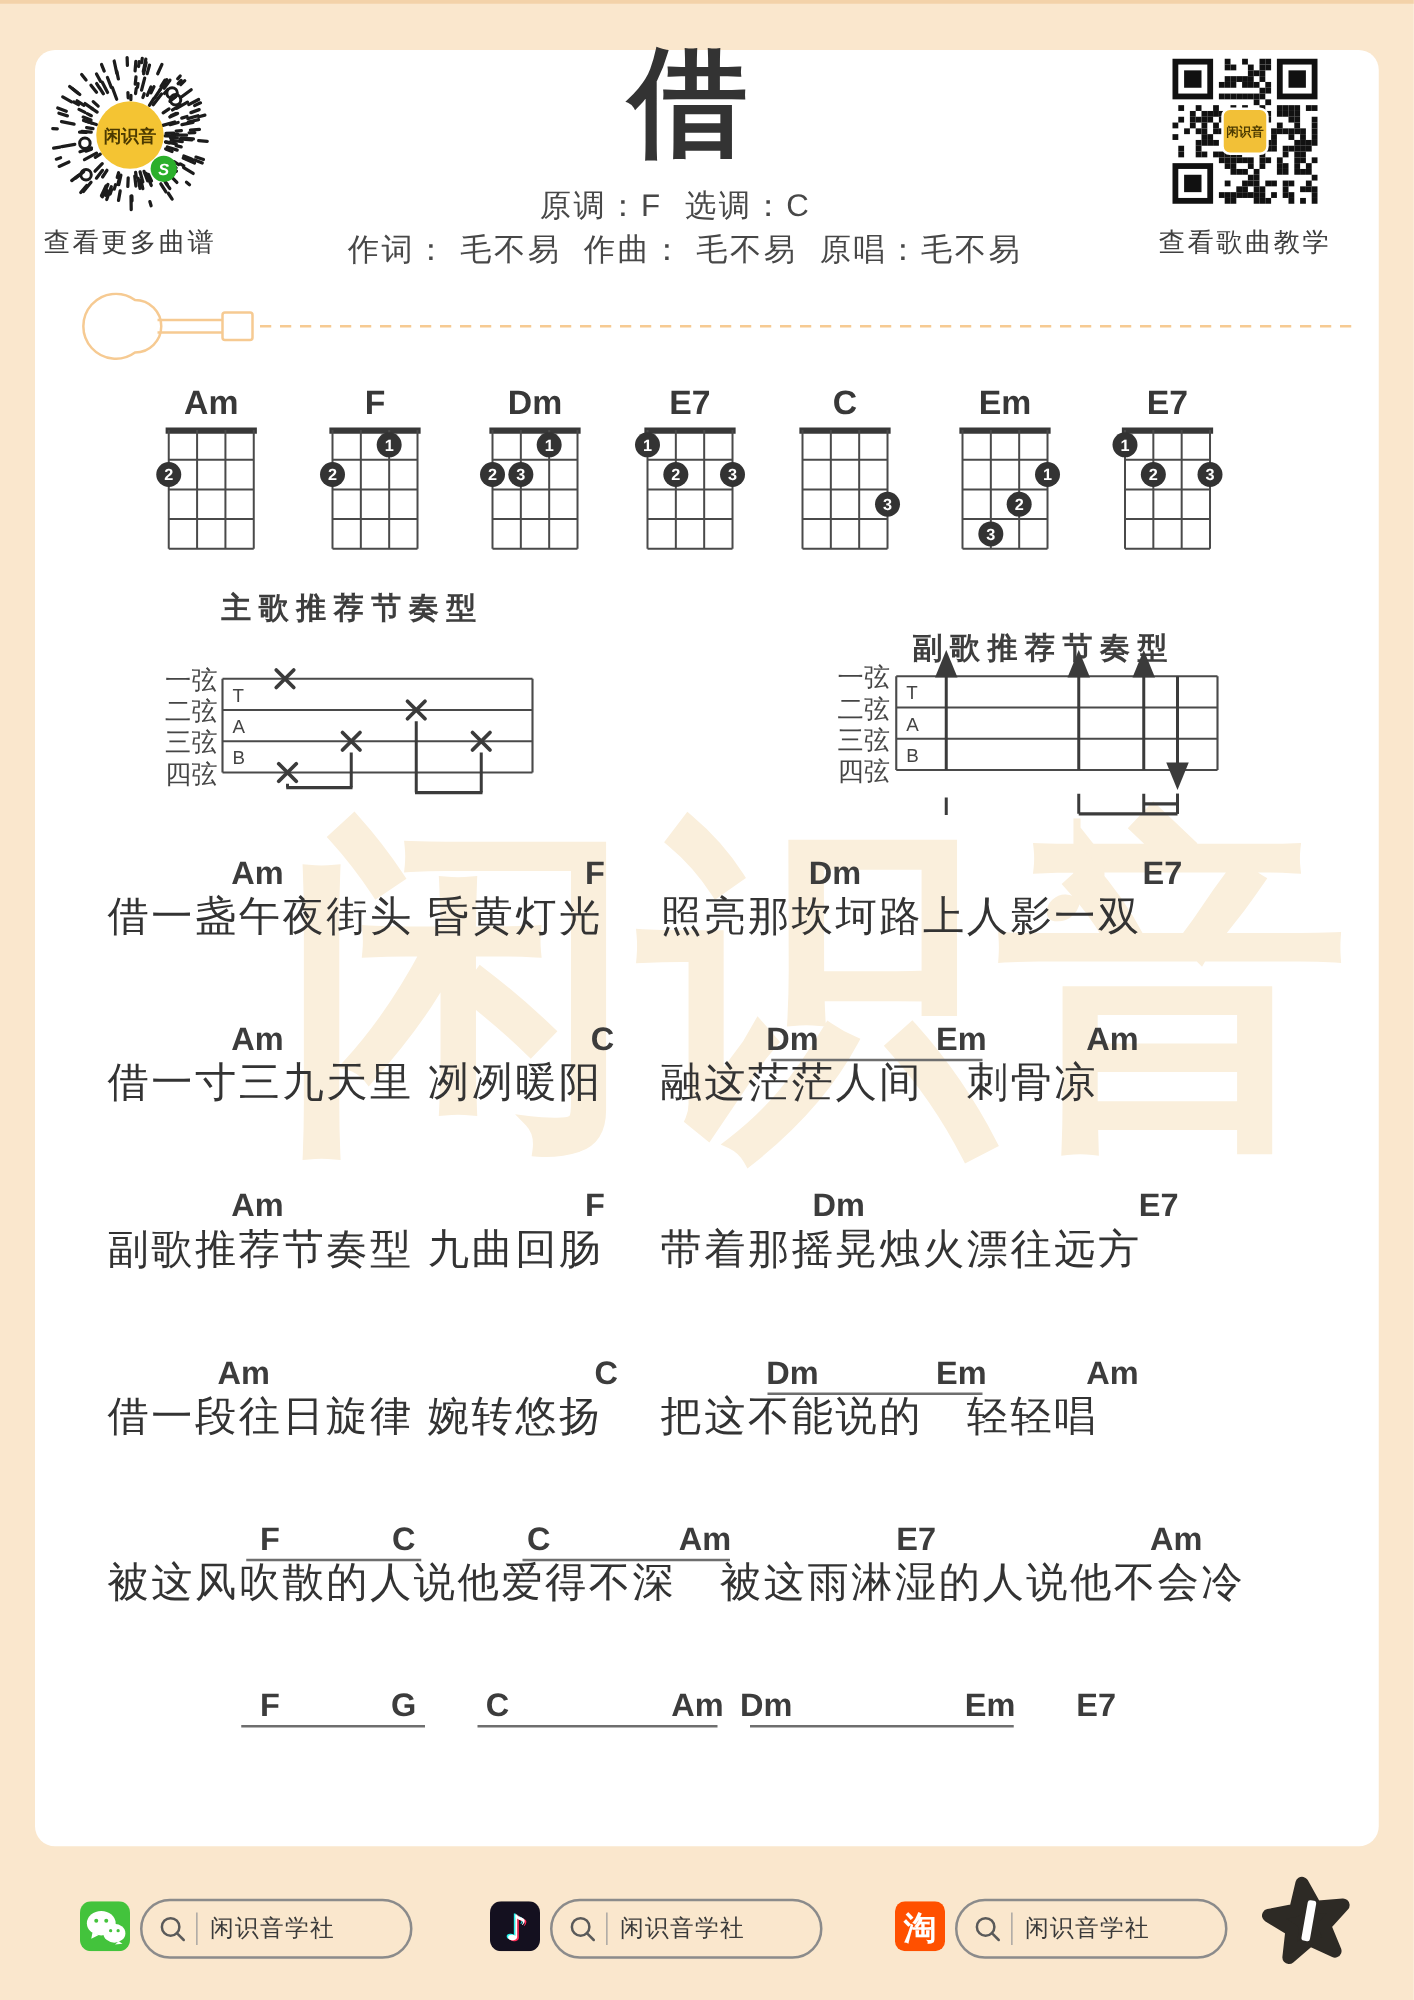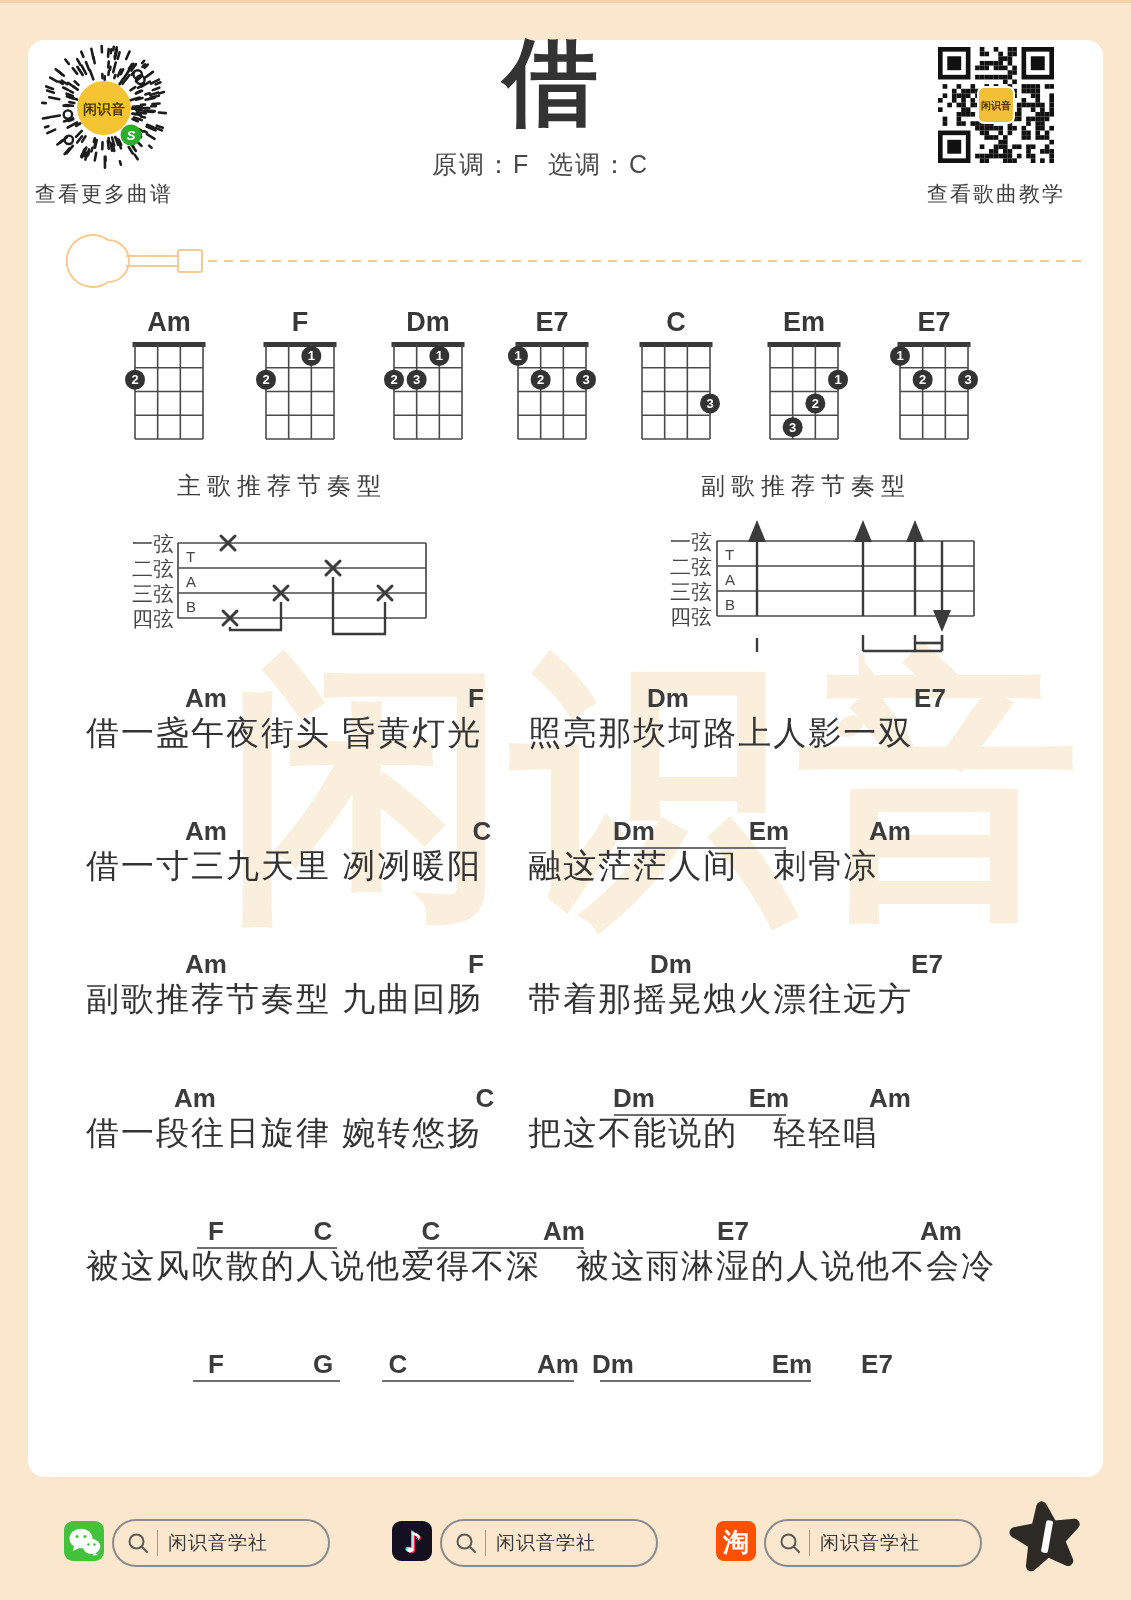--- a/index.html
+++ b/index.html
@@ -35,24 +35,24 @@
     position:absolute;top:143px;left:0;width:1040px;text-align:center;
     font-size:25px;color:#484848;letter-spacing:2px;white-space:pre;
   }
   
   .divider{position:absolute;left:18px;top:194px;}
   
   #chord-row .chord-cell{position:absolute;top:266px;width:100px;height:142px;}
   
   .rhythm-title{
     position:absolute;top:430px;width:300px;text-align:center;
-    font-size:24px;font-weight:normal;color:#3E3E3E;letter-spacing:6px;white-space:nowrap;
+    font-size:24px;font-weight:bold;color:#3E3E3E;letter-spacing:6px;white-space:nowrap;
   }
   #verse-title{left:104px;}
-  #chorus-title{left:628px;}
+  #chorus-title{left:657px;margin-top:32px;}
   #verse-staff{position:absolute;left:92px;top:485px;}
   #chorus-staff{position:absolute;left:610px;top:460px;}
   
   .watermark{
     position:absolute;left:198px;top:608px;z-index:0;
     font-size:282px;font-weight:bold;color:#FAEFDC;letter-spacing:4px;
     line-height:1;white-space:nowrap;user-select:none;
   }
   .watermark-note{
     position:absolute;left:795px;top:572px;z-index:0;
@@ -251,20 +251,21 @@
         <circle cx="66" cy="66" r="27" fill="#F4C433"></circle>
         <text x="66" y="71.5" text-anchor="middle" font-size="14" font-weight="bold" fill="#4C3A00" font-family="Liberation Sans, DejaVu Sans, sans-serif">闲识音</text>
         <circle cx="93" cy="93" r="10.5" fill="#2BAF2B"></circle>
         <text x="93" y="97.8" text-anchor="middle" font-size="13" font-weight="bold" font-style="italic" fill="#fff" font-family="Liberation Sans, DejaVu Sans, sans-serif">S</text>
       </svg>
   </div>
   <div class="qr-label qr-label-left">查看更多曲谱</div>
 
   <div class="song-title">借</div>
   <div class="key-line">原调：F  选调：C</div>
+  <div class="credits">作词： 毛不易  作曲： 毛不易  原唱：毛不易</div>
 
   <div class="qr-box qr-right">
     <svg id="qr-right-svg" width="126" height="126">
         <rect x="0" y="0" width="126" height="126" rx="6" fill="#fff"></rect>
         <rect x="46.76" y="5" width="4.64" height="4.64" fill="#111"></rect>
         <rect x="60.67999999999999" y="5" width="4.64" height="4.64" fill="#111"></rect>
         <rect x="74.6" y="5" width="4.64" height="4.64" fill="#111"></rect>
         <rect x="79.24" y="5" width="4.64" height="4.64" fill="#111"></rect>
         <rect x="46.76" y="9.64" width="4.64" height="4.64" fill="#111"></rect>
         <rect x="51.4" y="9.64" width="4.64" height="4.64" fill="#111"></rect>

